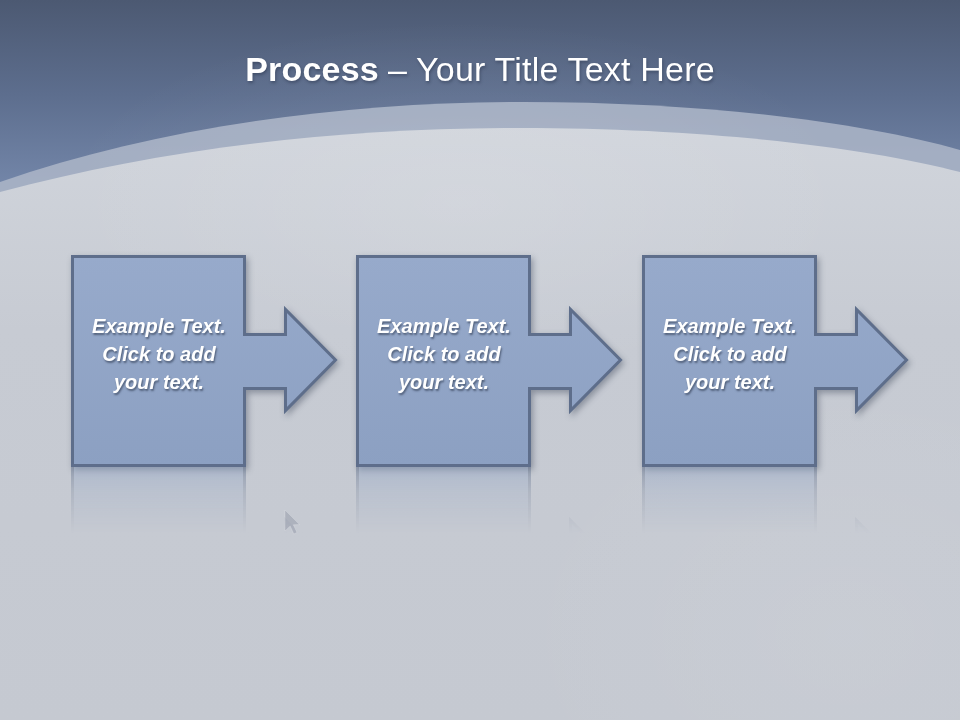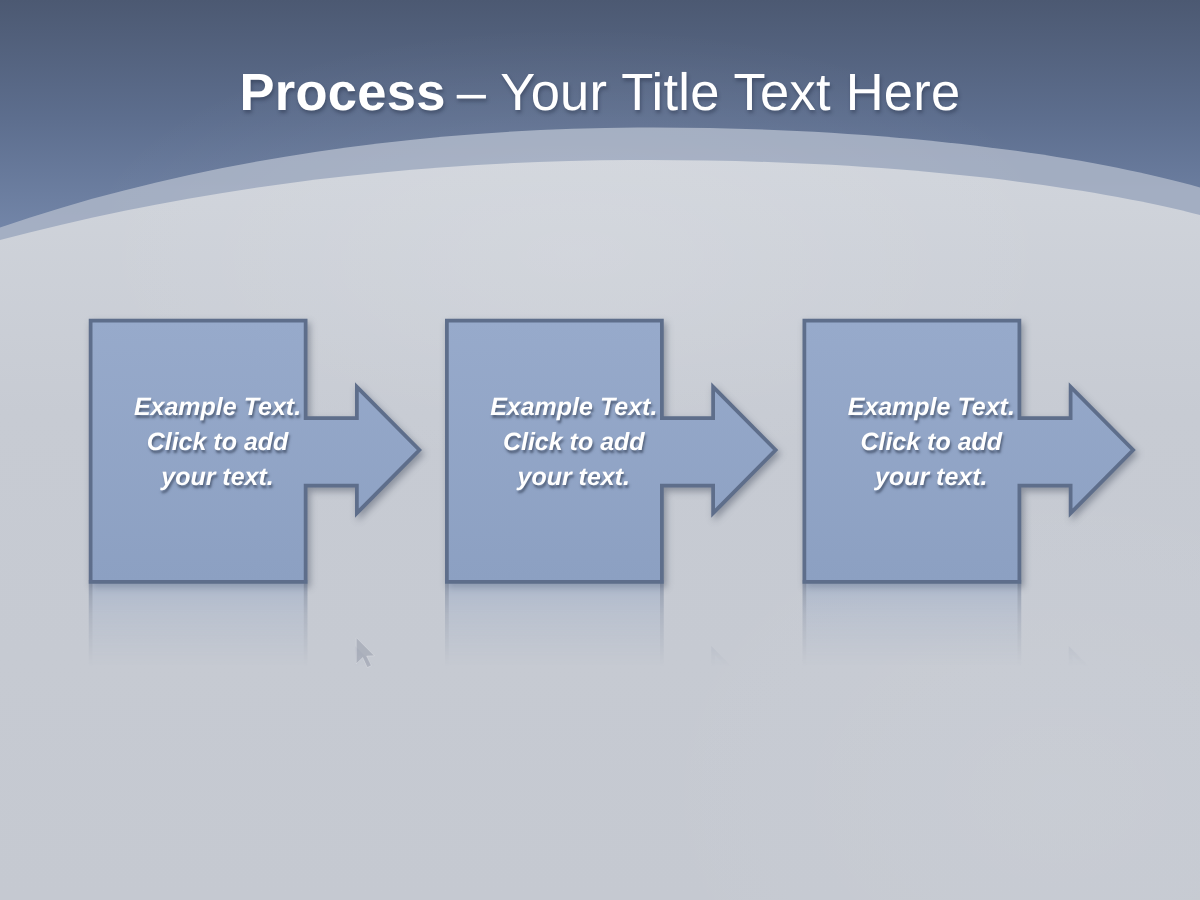--- a/index.html
+++ b/index.html
@@ -10,32 +10,32 @@
   }
   .bg{position:absolute;left:0;top:0;width:960px;height:720px;}
   .sheen{
     position:absolute;left:0;top:0;width:960px;height:720px;pointer-events:none;
     background-image:
       radial-gradient(ellipse 620px 280px at 48% 28%, rgba(255,255,255,0.10), rgba(255,255,255,0) 65%),
       radial-gradient(ellipse 500px 380px at 88% 88%, rgba(255,255,255,0.06), rgba(255,255,255,0) 70%);
   }
   .title{
     position:absolute;left:0;top:50px;width:100%;margin:0;
-    text-align:center;color:#fff;font-size:42px;font-weight:400;
+    text-align:center;color:#fff;font-size:34px;font-weight:400;
     letter-spacing:0.2px;
     text-shadow:1px 2px 3px rgba(20,30,50,0.35);
   }
   .title .kw{font-weight:700;margin-right:9px;}
   .unit{position:absolute;top:256px;width:266px;height:209px;}
   .unit .shape{
     position:absolute;left:-3.5px;top:-3.5px;width:270px;height:215px;
     filter:drop-shadow(2px 3px 3px rgba(45,55,75,0.40));
   }
   .steptext{
-    position:absolute;left:22px;top:56px;width:160px;
+    position:absolute;left:7px;top:56px;width:160px;
     color:#fff;font-size:20px;font-style:italic;font-weight:700;
     line-height:28px;text-align:center;
     text-shadow:1px 2px 2px rgba(30,40,60,0.55);
   }
   .reflection{
     position:absolute;left:-3.5px;top:207px;width:270px;height:215px;
     -webkit-mask-image:linear-gradient(to bottom,rgba(0,0,0,0.50) 0px,rgba(0,0,0,0.22) 28px,rgba(0,0,0,0) 70px);
     mask-image:linear-gradient(to bottom,rgba(0,0,0,0.50) 0px,rgba(0,0,0,0.22) 28px,rgba(0,0,0,0) 70px);
     pointer-events:none;
   }

